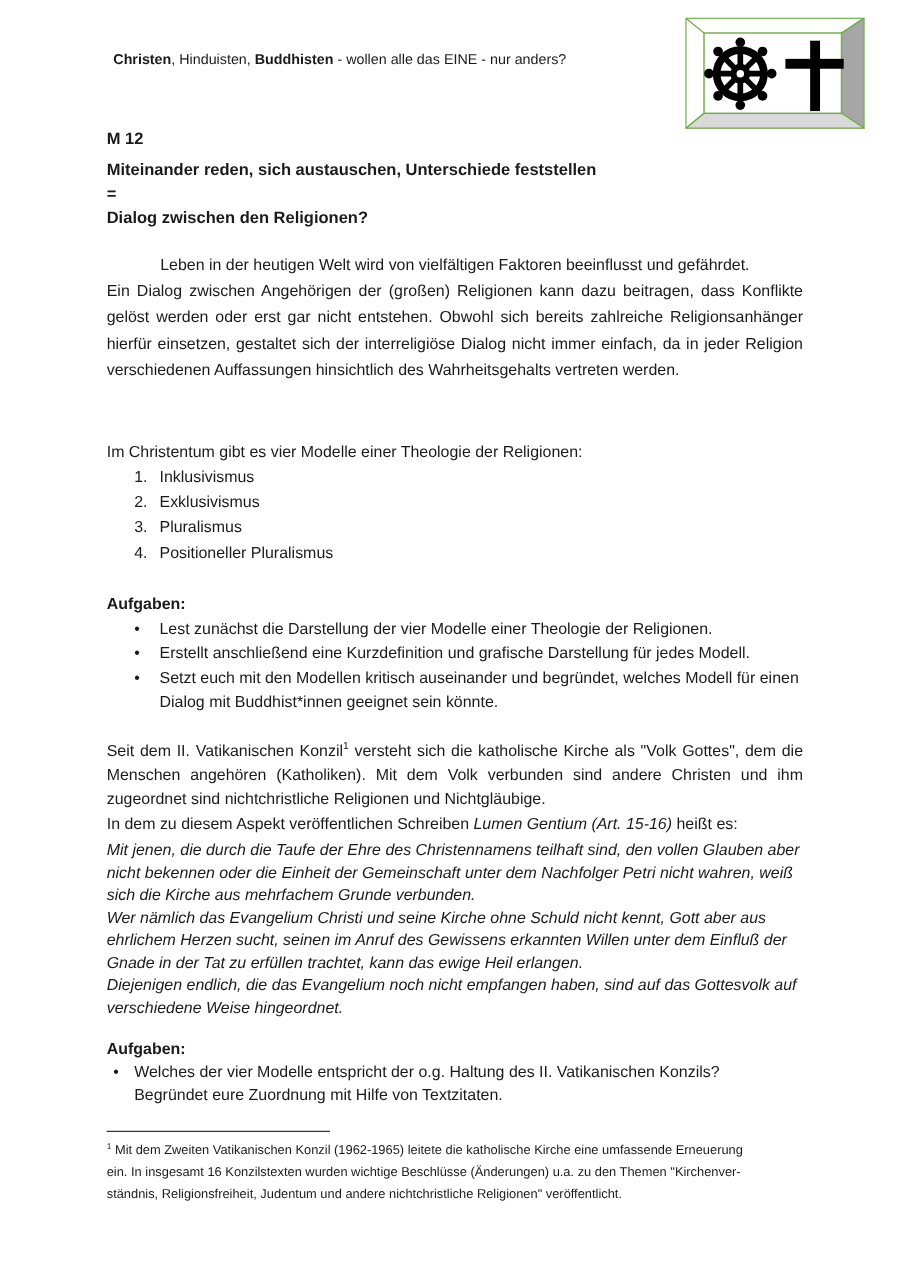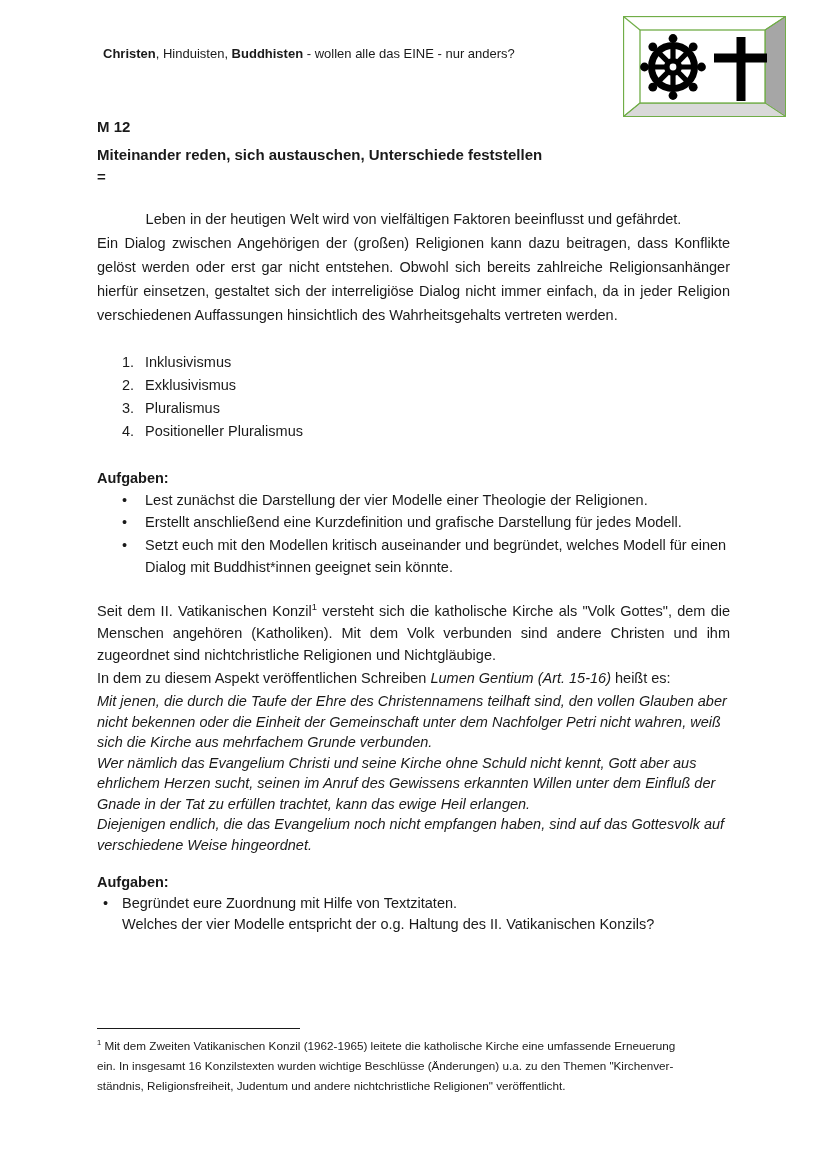--- a/index.html
+++ b/index.html
@@ -106,25 +106,27 @@
     </svg>
   </div>
 
   <div class="content">
 
     <div class="m-code">M 12</div>
 
     <div class="title-block">
       <div>Miteinander reden, sich austauschen, Unterschiede feststellen</div>
       <div>=</div>
+      <div>Dialog zwischen den Religionen?</div>
     </div>
 
     <div class="intro-line1">Leben in der heutigen Welt wird von vielfältigen Faktoren beeinflusst und gefährdet.</div>
     <div class="intro-para">Ein Dialog zwischen Angehörigen der (großen) Religionen kann dazu beitragen, dass Konflikte gelöst werden oder erst gar nicht entstehen. Obwohl sich bereits zahlreiche Religionsanhänger hierfür einsetzen, gestaltet sich der interreligiöse Dialog nicht immer einfach, da in jeder Religion verschiedenen Auffassungen hinsichtlich des Wahrheitsgehalts vertreten werden.</div>
 
+    <div class="models-intro">Im Christentum gibt es vier Modelle einer Theologie der Religionen:</div>
     <div class="num-list">
       <div class="num-item">
         <span class="num">1.</span>
         <span class="txt">Inklusivismus</span>
       </div>
       <div class="num-item">
         <span class="num">2.</span>
         <span class="txt">Exklusivismus</span>
       </div>
       <div class="num-item">
@@ -163,22 +165,22 @@
     <div class="quote-block">
       <div>Mit jenen, die durch die Taufe der Ehre des Christennamens teilhaft sind, den vollen Glauben aber nicht bekennen oder die Einheit der Gemeinschaft unter dem Nachfolger Petri nicht wahren, weiß sich die Kirche aus mehrfachem Grunde verbunden.</div>
       <div>Wer nämlich das Evangelium Christi und seine Kirche ohne Schuld nicht kennt, Gott aber aus ehrlichem Herzen sucht, seinen im Anruf des Gewissens erkannten Willen unter dem Einfluß der Gnade in der Tat zu erfüllen trachtet, kann das ewige Heil erlangen.</div>
       <div>Diejenigen endlich, die das Evangelium noch nicht empfangen haben, sind auf das Gottesvolk auf verschiedene Weise hingeordnet.</div>
     </div>
 
     <div class="tasks2-heading">Aufgaben:</div>
     <div class="bullet-item2">
       <span class="dot">•</span>
       <span class="txt">
+        <div>Welches der vier Modelle entspricht der o.g. Haltung des II. Vatikanischen Konzils?</div>
         <div>Begründet eure Zuordnung mit Hilfe von Textzitaten.</div>
-        <div>Welches der vier Modelle entspricht der o.g. Haltung des II. Vatikanischen Konzils?</div>
       </span>
     </div>
 
   </div>
 
   <div class="footnote">
     <div class="fn-rule"></div>
     <div><sup>1</sup><span> Mit dem Zweiten Vatikanischen Konzil (1962-1965) leitete die katholische Kirche eine umfassende Erneuerung</span></div>
     <div>ein. In insgesamt 16 Konzilstexten wurden wichtige Beschlüsse (Änderungen) u.a. zu den Themen "Kirchenver-</div>
     <div>ständnis, Religionsfreiheit, Judentum und andere nichtchristliche Religionen" veröffentlicht.</div>

